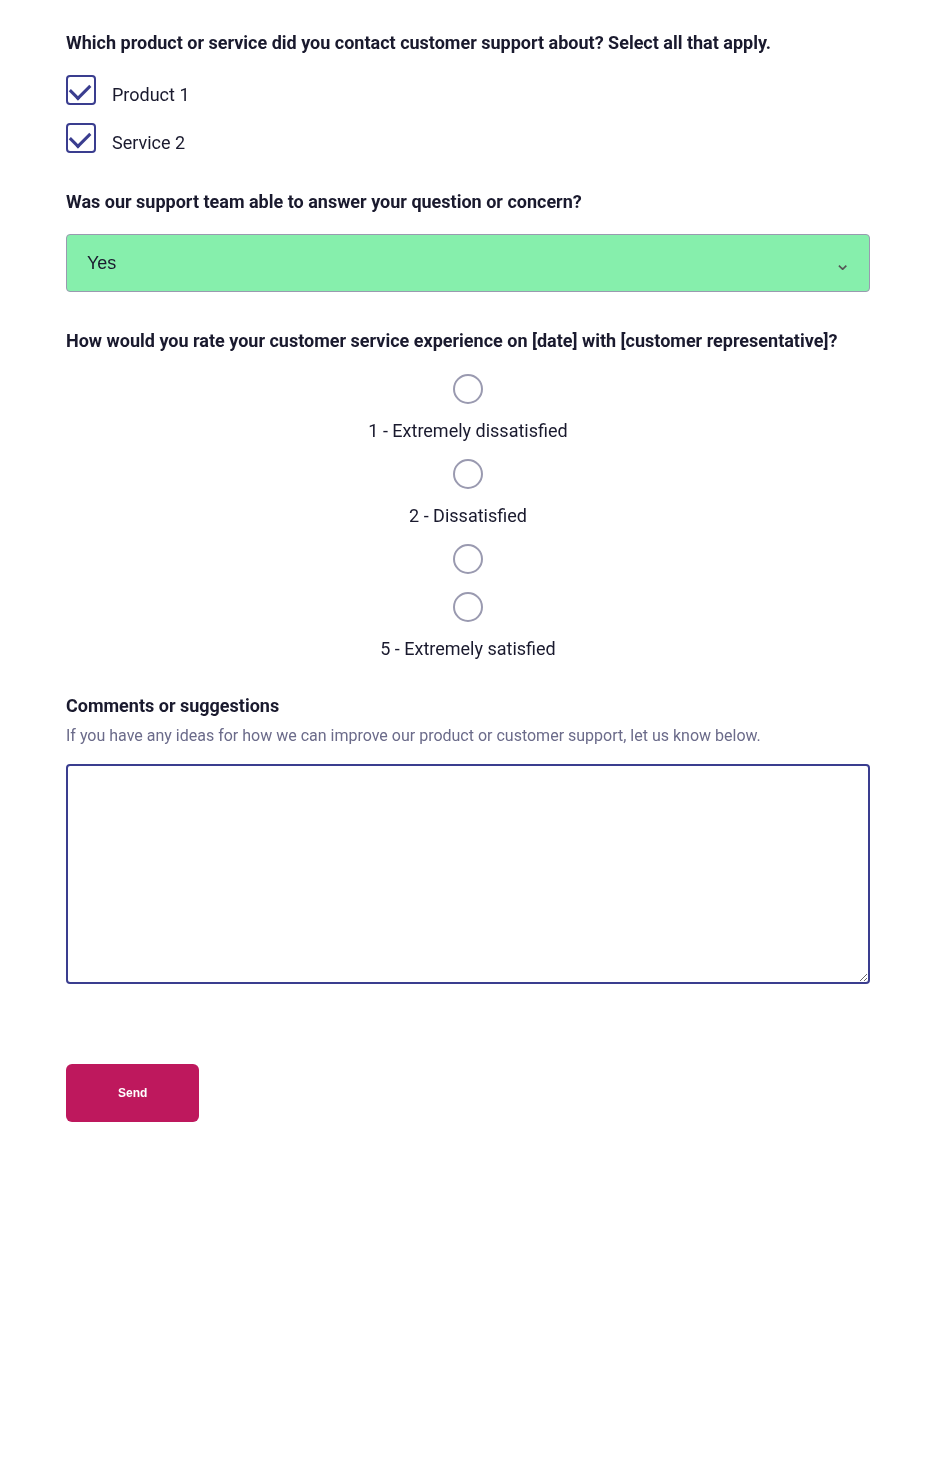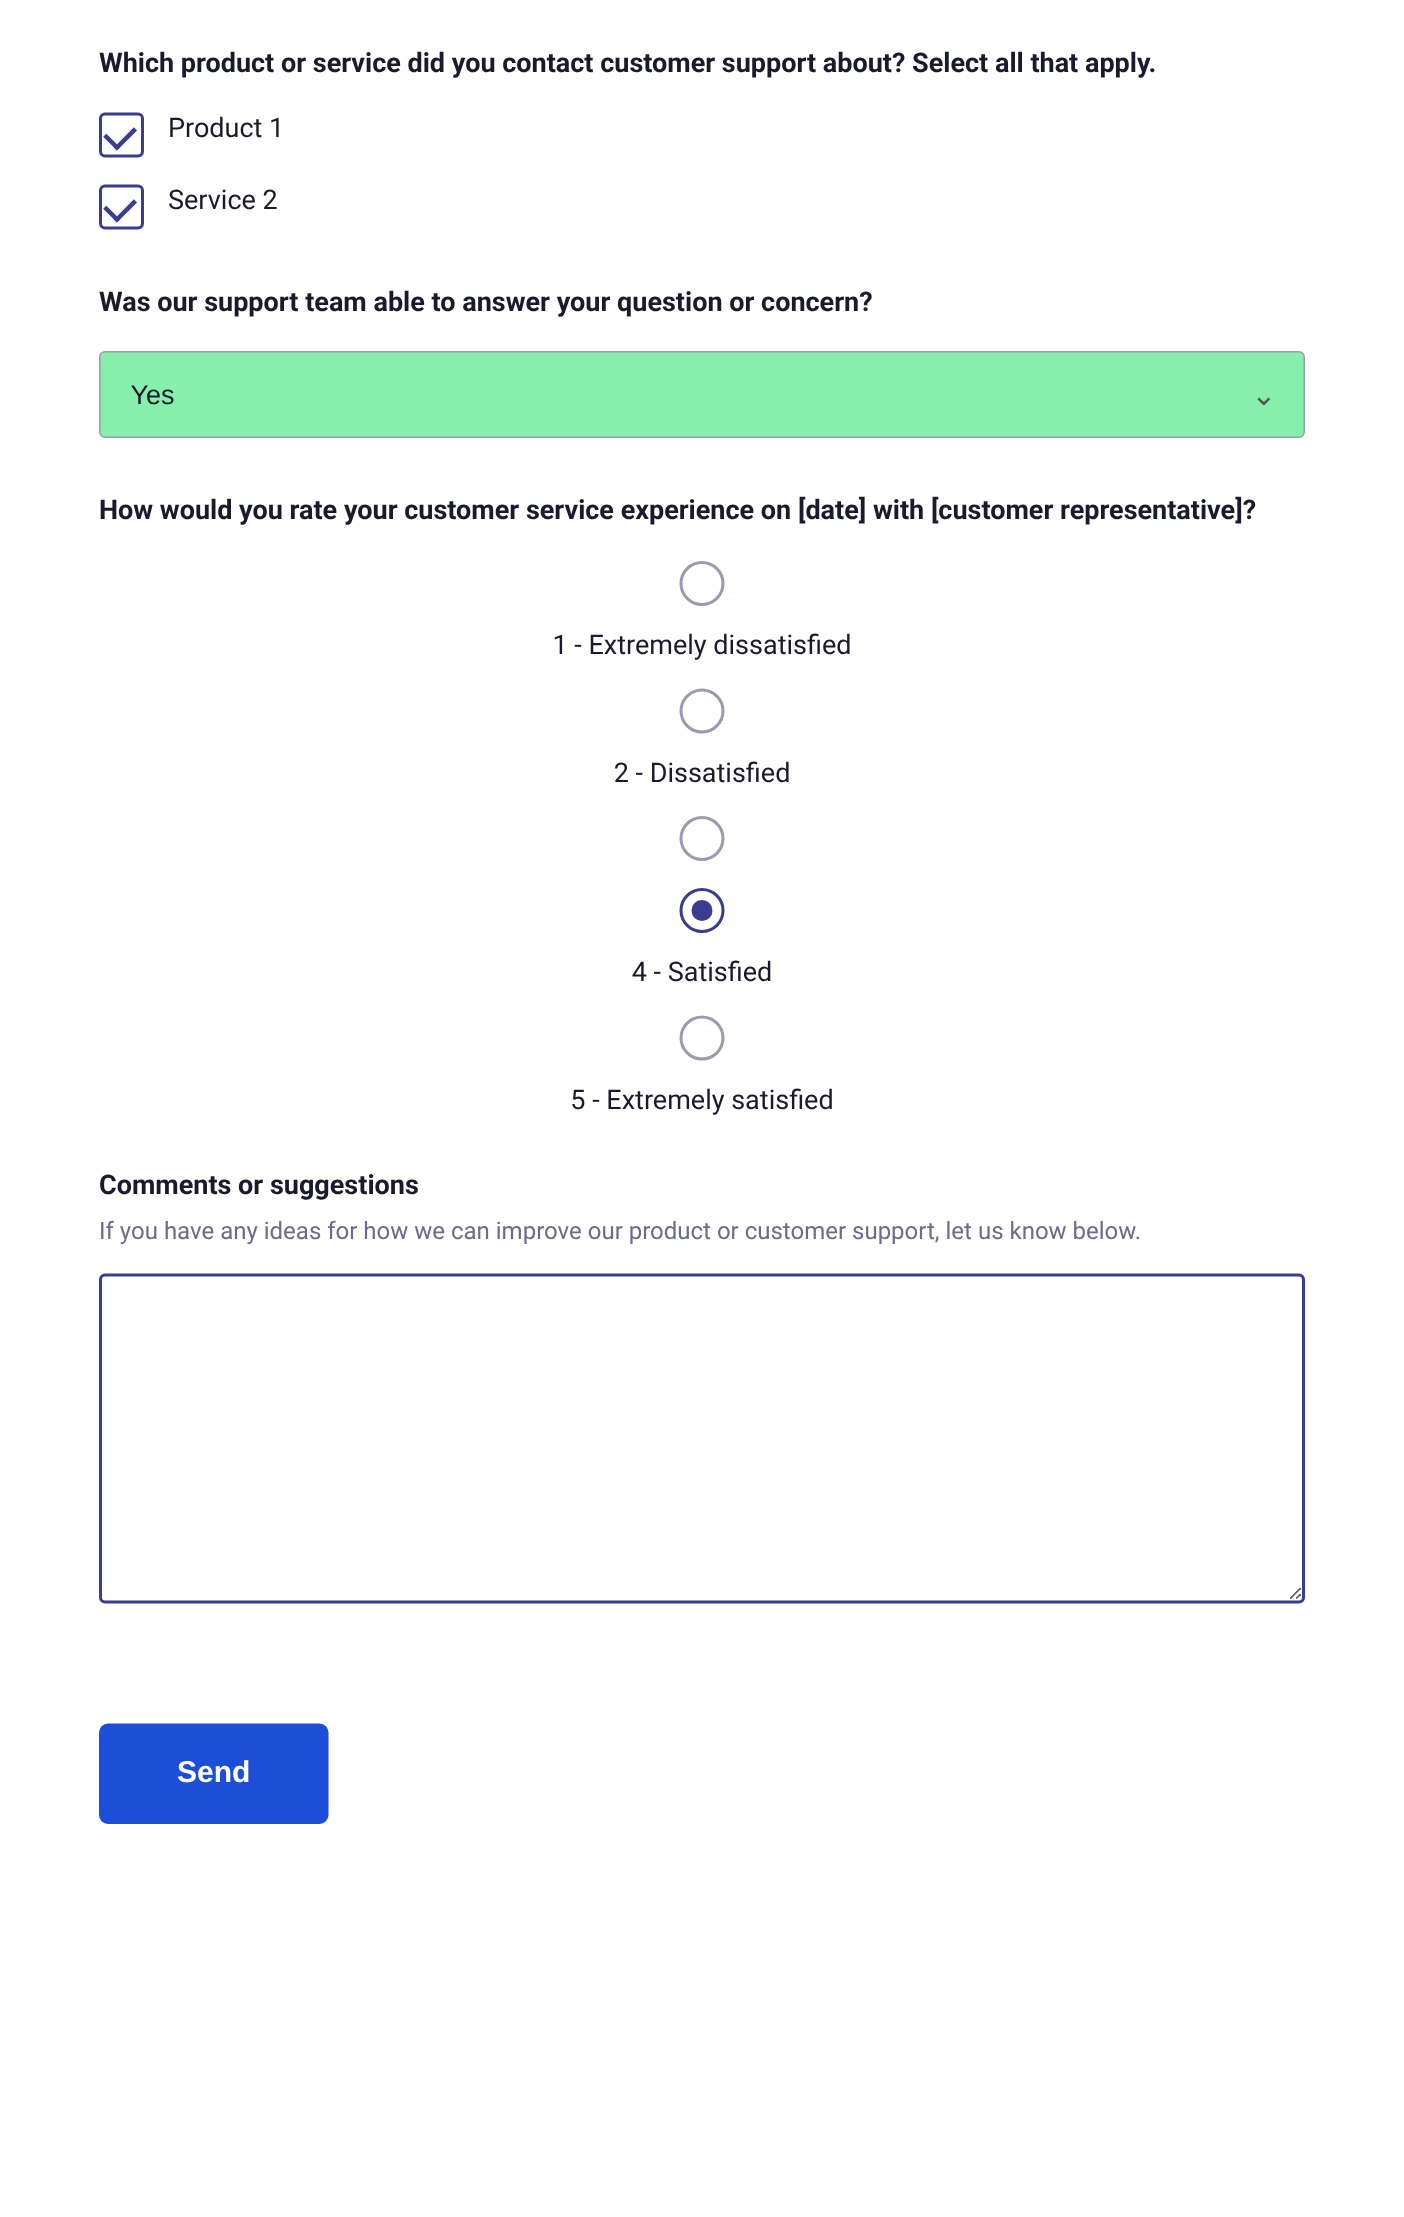--- a/index.html
+++ b/index.html
@@ -30,21 +30,21 @@
     }
 
     .checkbox-group {
       display: flex;
       flex-direction: column;
       gap: 18px;
     }
 
     .checkbox-item {
       display: flex;
-      align-items: flex-start;
+      align-items: flex-end;
       gap: 16px;
       cursor: pointer;
     }
 
     .checkbox-box {
       width: 30px;
       height: 30px;
       border: 2px solid #3a3d8f;
       border-radius: 4px;
       display: flex;
@@ -168,26 +168,26 @@
       border-radius: 4px;
       padding: 12px;
       font-size: 16px;
       resize: vertical;
       outline: none;
       color: #1a1a2e;
     }
 
     .send-button {
       margin-top: 40px;
-      background: #1d4ed8;
+      background: #be185d;
       color: #ffffff;
       border: none;
       border-radius: 6px;
       padding: 22px 52px;
-      font-size: 20px;
+      font-size: 12px;
       font-weight: 600;
       cursor: pointer;
     }
   </style>
 </head>
 <body>
 
 
 
 
@@ -234,24 +234,20 @@
 
     <label class="radio-item">
       <div class="radio-circle"></div>
       <span class="radio-label">2 - Dissatisfied</span>
     </label>
 
     <label class="radio-item">
       <div class="radio-circle"></div>
     </label>
 
-    <label class="radio-item">
-      <div class="radio-circle selected"></div>
-      <span class="radio-label">4 - Satisfied</span>
-    </label>
 
     <label class="radio-item">
       <div class="radio-circle"></div>
       <span class="radio-label">5 - Extremely satisfied</span>
     </label>
   </div>
 </div>
 
 
 <div class="section">

